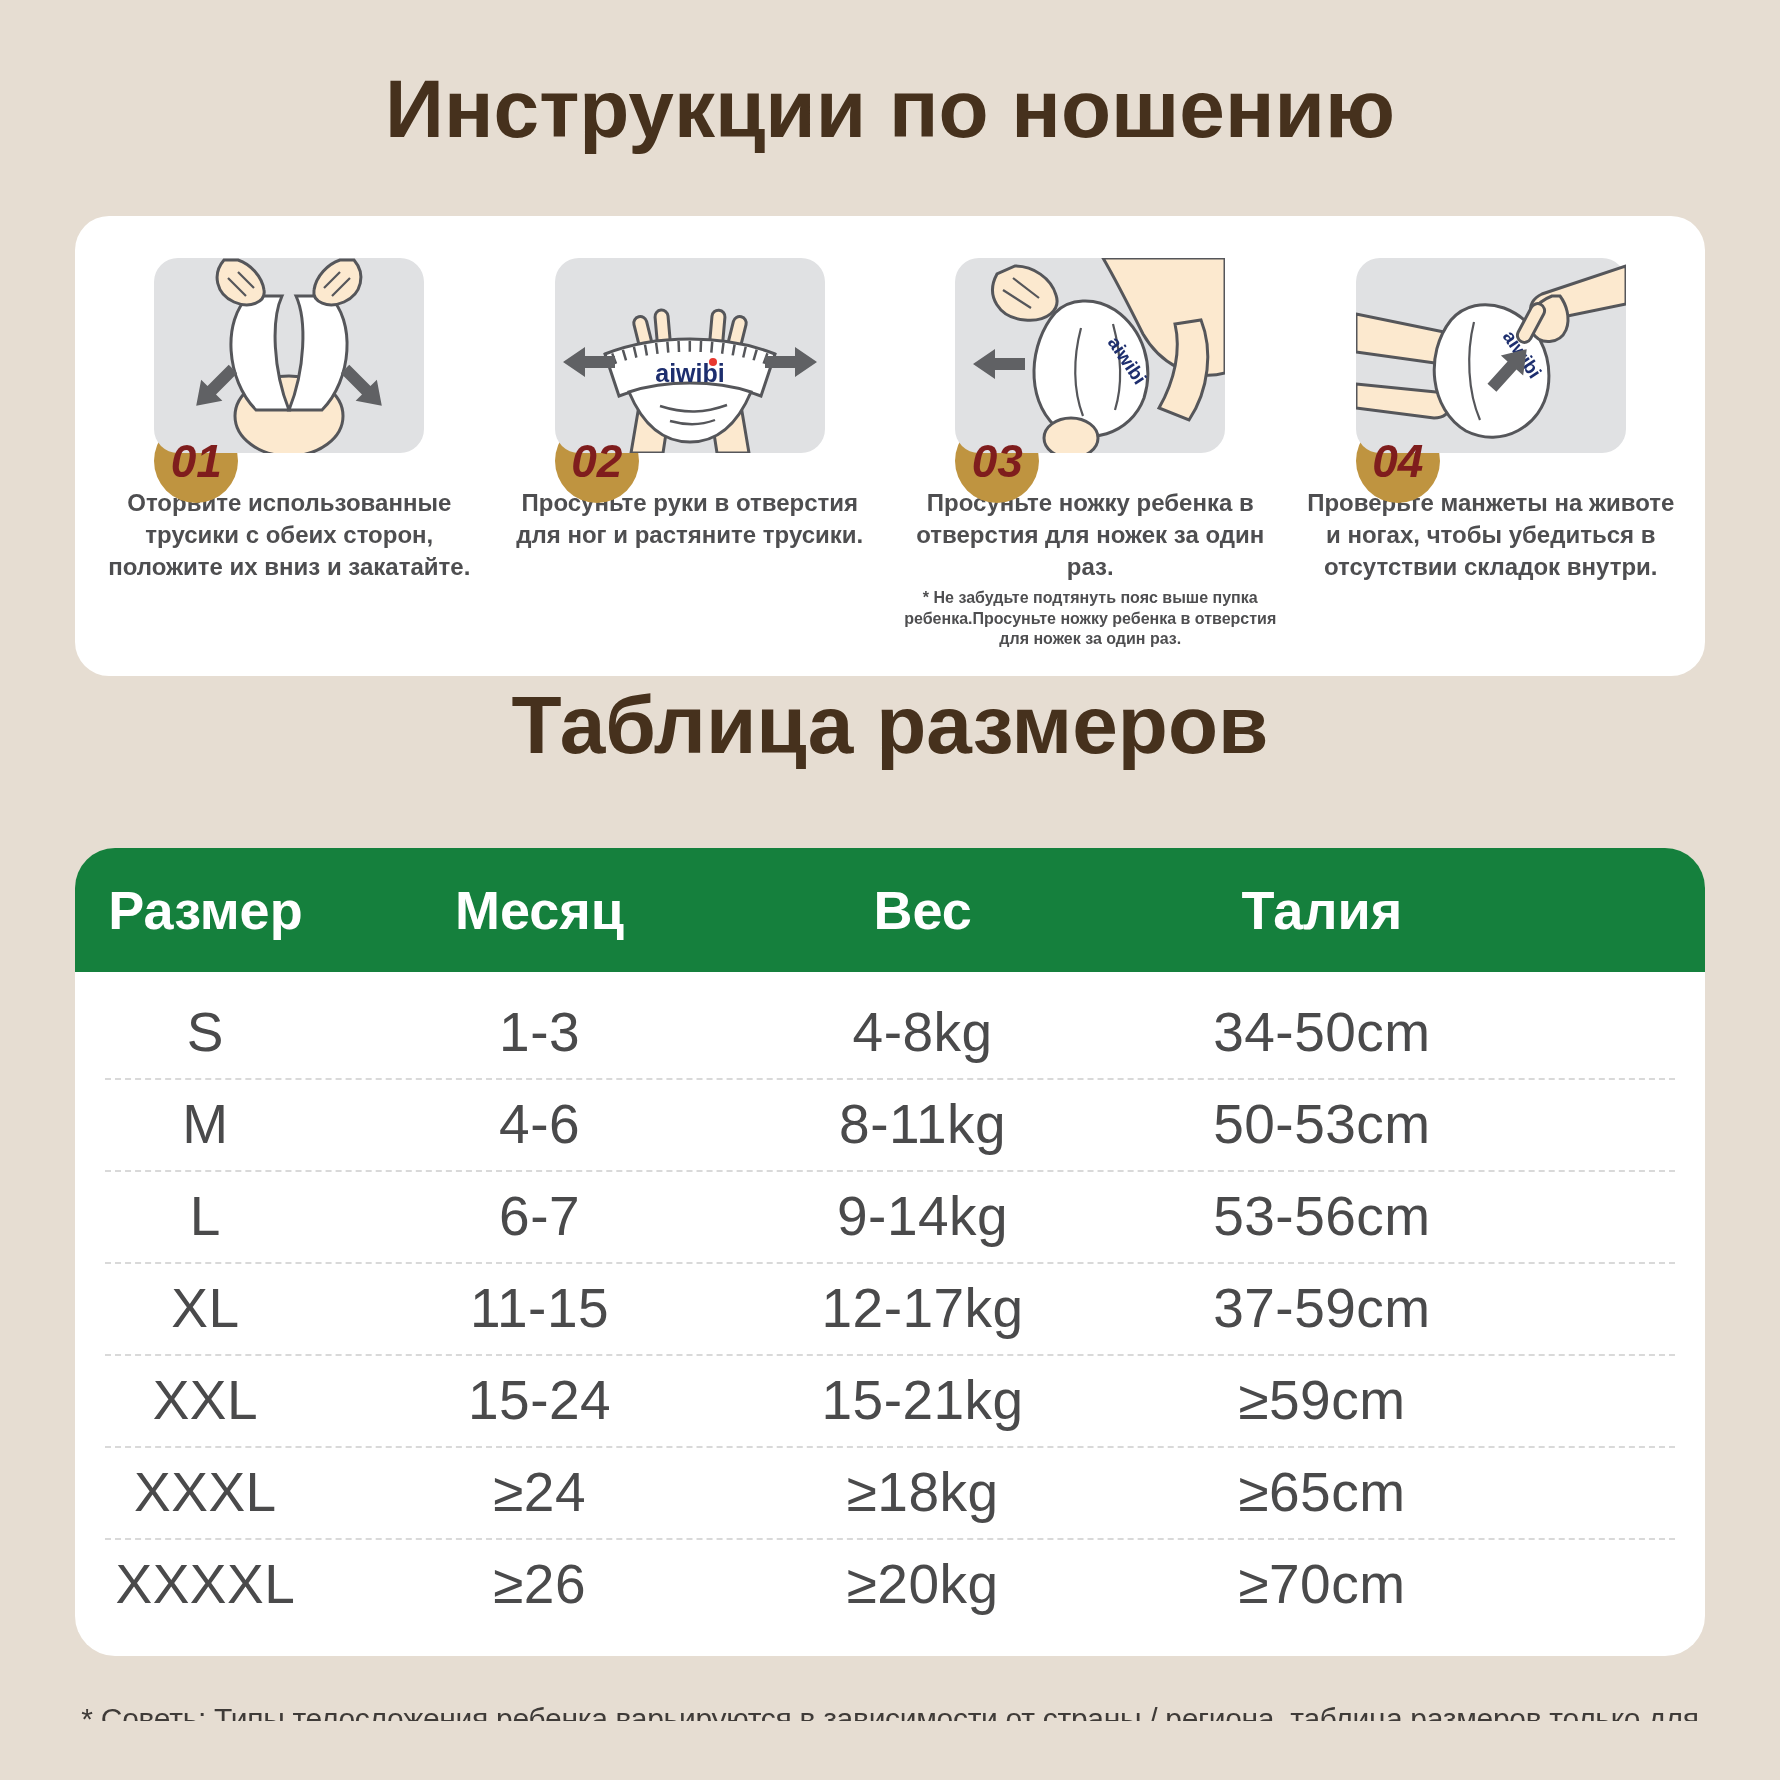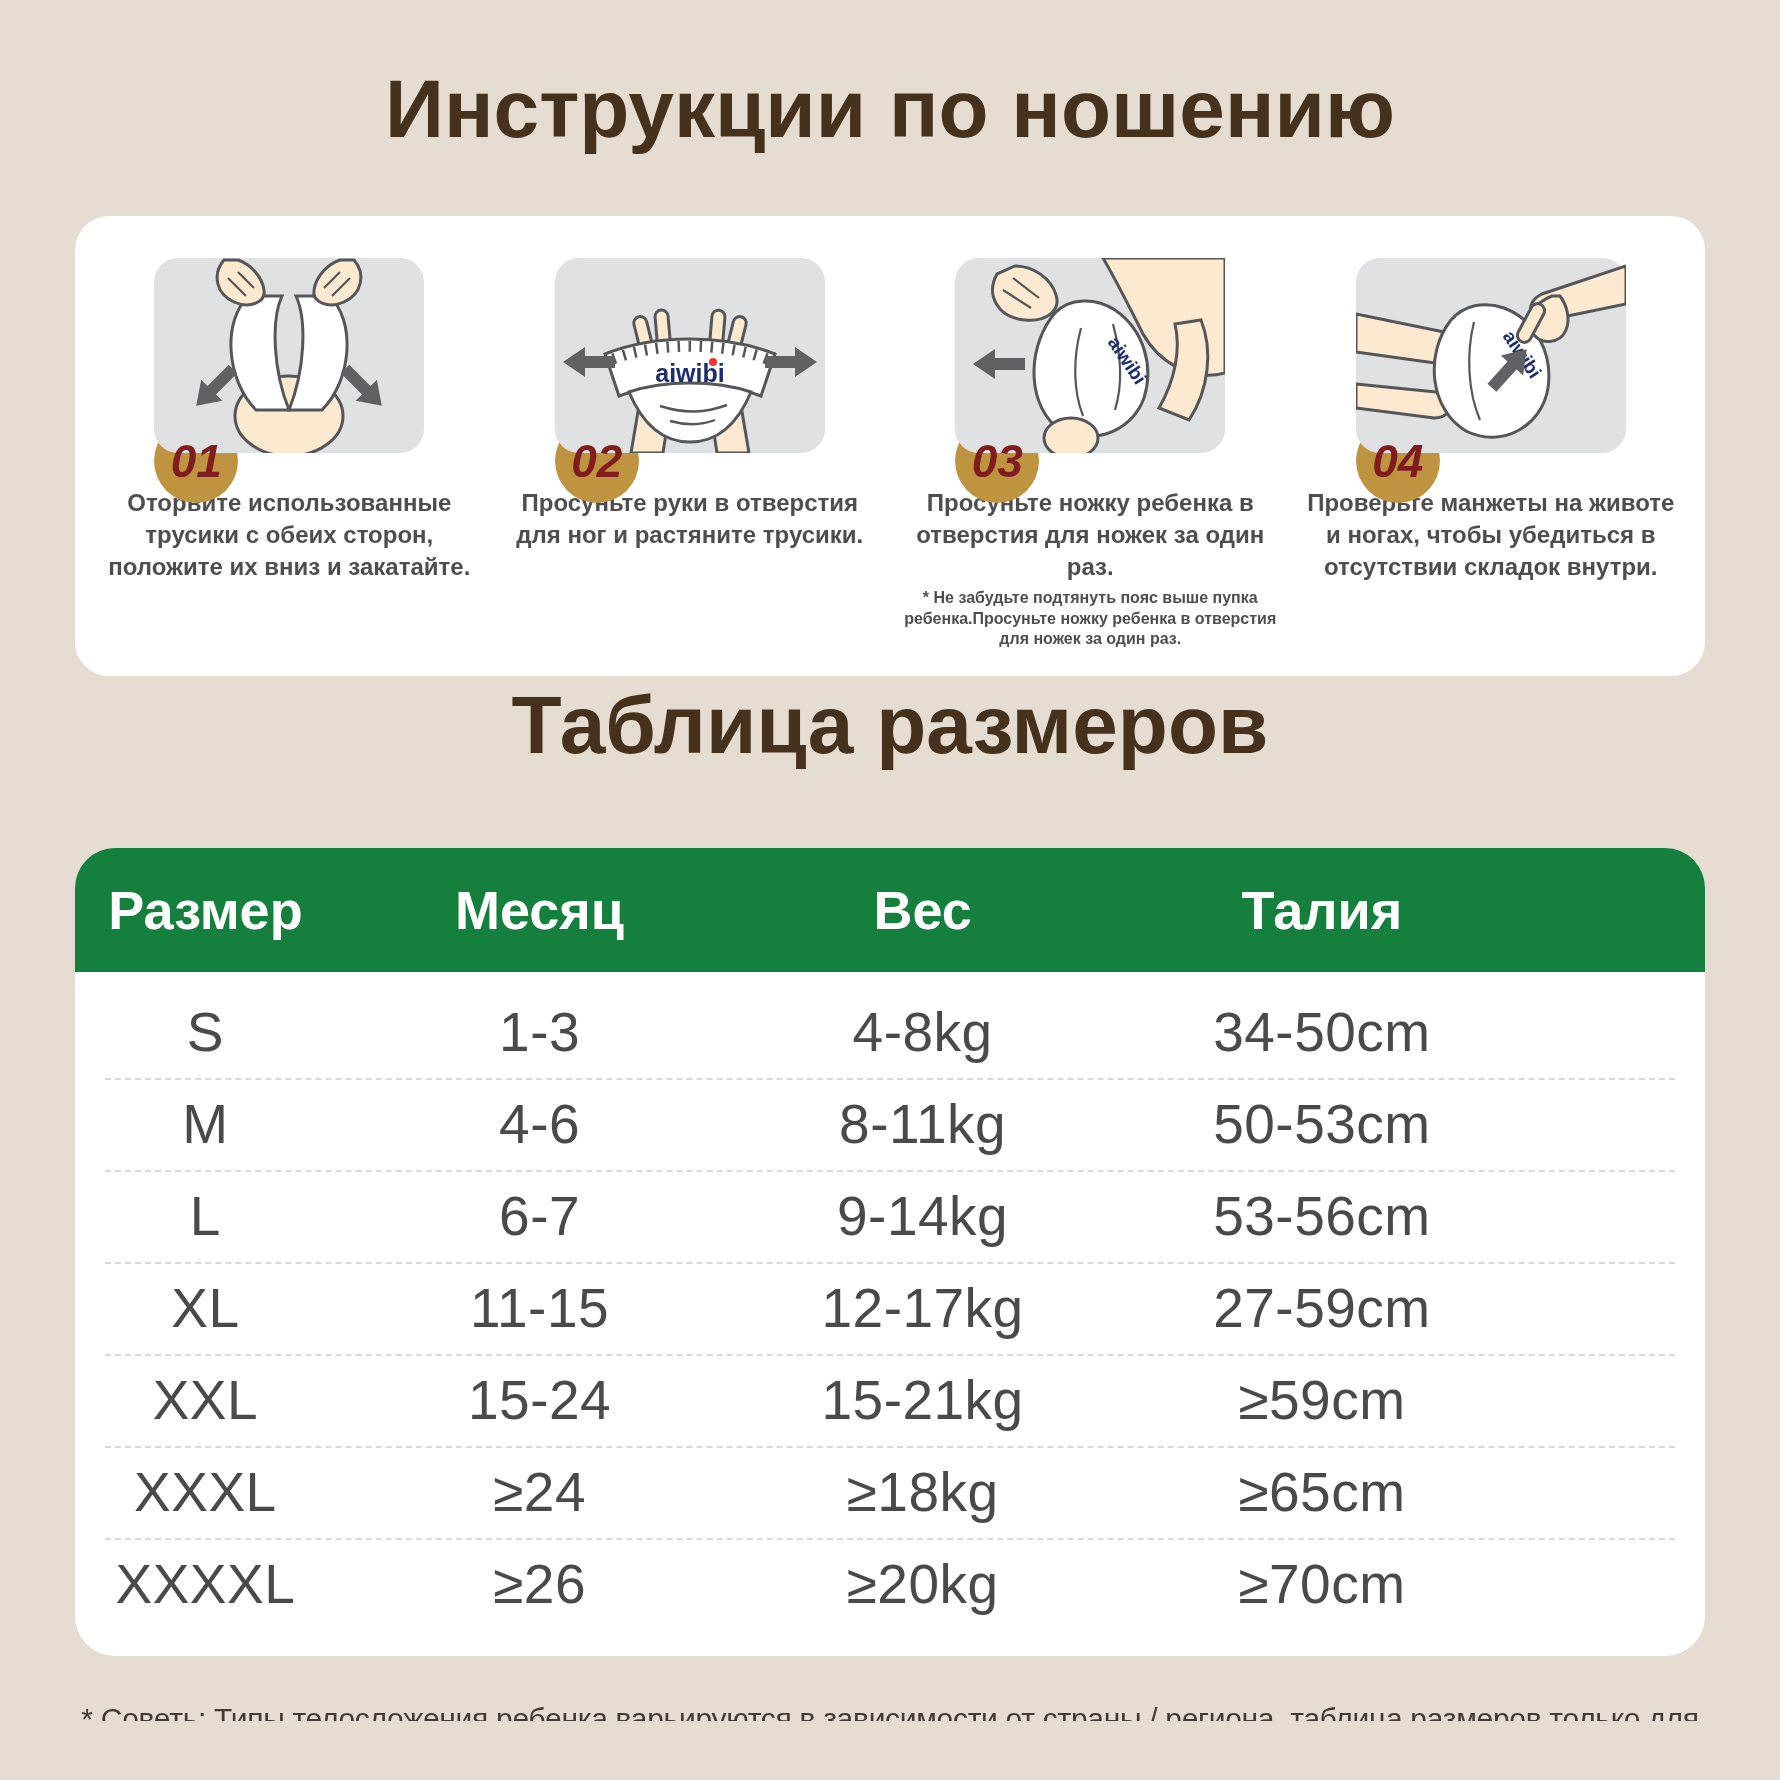--- a/index.html
+++ b/index.html
@@ -176,21 +176,21 @@
         <div class="td">L</div>
         <div class="td">6-7</div>
         <div class="td">9-14kg</div>
         <div class="td">53-56cm</div>
         <div class="td"></div>
       </div>
       <div class="trow">
         <div class="td">XL</div>
         <div class="td">11-15</div>
         <div class="td">12-17kg</div>
-        <div class="td">27-59cm</div>
+        <div class="td">37-59cm</div>
         <div class="td"></div>
       </div>
       <div class="trow">
         <div class="td">XXL</div>
         <div class="td">15-24</div>
         <div class="td">15-21kg</div>
         <div class="td">≥59cm</div>
         <div class="td"></div>
       </div>
       <div class="trow">

